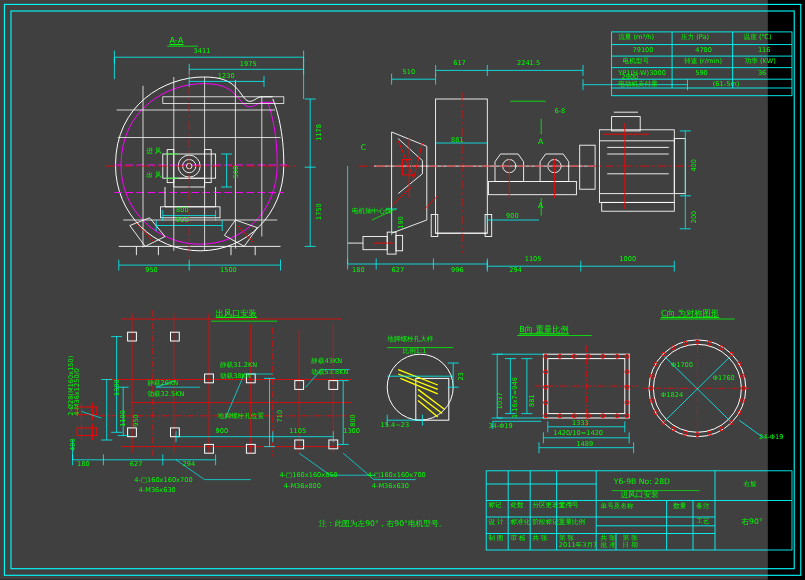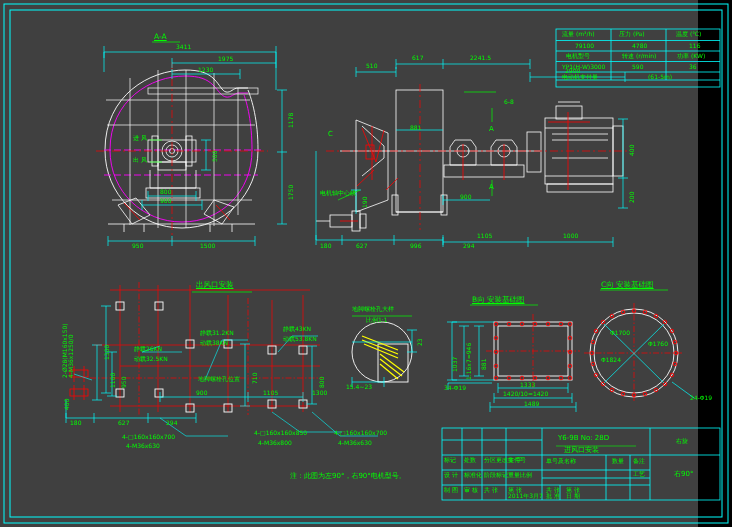--- a/index.html
+++ b/index.html
@@ -537,30 +537,30 @@
 <div class="lbl" style="left:334px;top:430px;">4-□160x160x700</div>
 <div class="lbl" style="left:338px;top:440px;">4-M36x630</div>
 <div class="lbl" style="left:198px;top:376px;">地脚螺栓孔位置</div>
 <div class="lbl big" style="left:290px;top:473px;">注：此图为左90°，右90°电机型号。</div>
 
 <div class="lbl" style="left:352px;top:306px;">地脚螺栓孔大样</div>
 <div class="lbl" style="left:366px;top:317px;">比例1:1</div>
 <div class="lbl" style="left:346px;top:384px;">15.4~23</div>
 <div class="lbl rot" style="left:417px;top:346px;">23</div>
 
-<div class="lbl ttl" style="left:472px;top:296px;">B向 安装基础图</div>
+<div class="lbl ttl" style="left:472px;top:296px;">B向 重量比例</div>
 <div class="lbl rot" style="left:452px;top:372px;">1037</div>
 <div class="lbl rot" style="left:466px;top:380px;">1.16x7=946</div>
 <div class="lbl rot" style="left:481px;top:370px;">881</div>
 <div class="lbl" style="left:520px;top:382px;">1333</div>
 <div class="lbl" style="left:503px;top:391px;">1420/10=1420</div>
 <div class="lbl" style="left:524px;top:401px;">1489</div>
 <div class="lbl" style="left:444px;top:385px;">34-Φ19</div>
 
-<div class="lbl ttl" style="left:601px;top:281px;">C向 安装基础图</div>
+<div class="lbl ttl" style="left:601px;top:281px;">C向 为对称图形</div>
 <div class="lbl" style="left:610px;top:330px;">Φ1700</div>
 <div class="lbl" style="left:648px;top:341px;">Φ1760</div>
 <div class="lbl" style="left:601px;top:357px;">Φ1824</div>
 <div class="lbl" style="left:690px;top:395px;">24-Φ19</div>
 
 <div class="lbl big" style="left:558px;top:435px;">Y6-9B No: 28D</div>
 <div class="lbl big" style="left:564px;top:447px;">进风口安装</div>
 <div class="lbl" style="left:676px;top:438px;">右旋</div>
 <div class="lbl big" style="left:674px;top:471px;text-align:center;">右90°</div>
 

